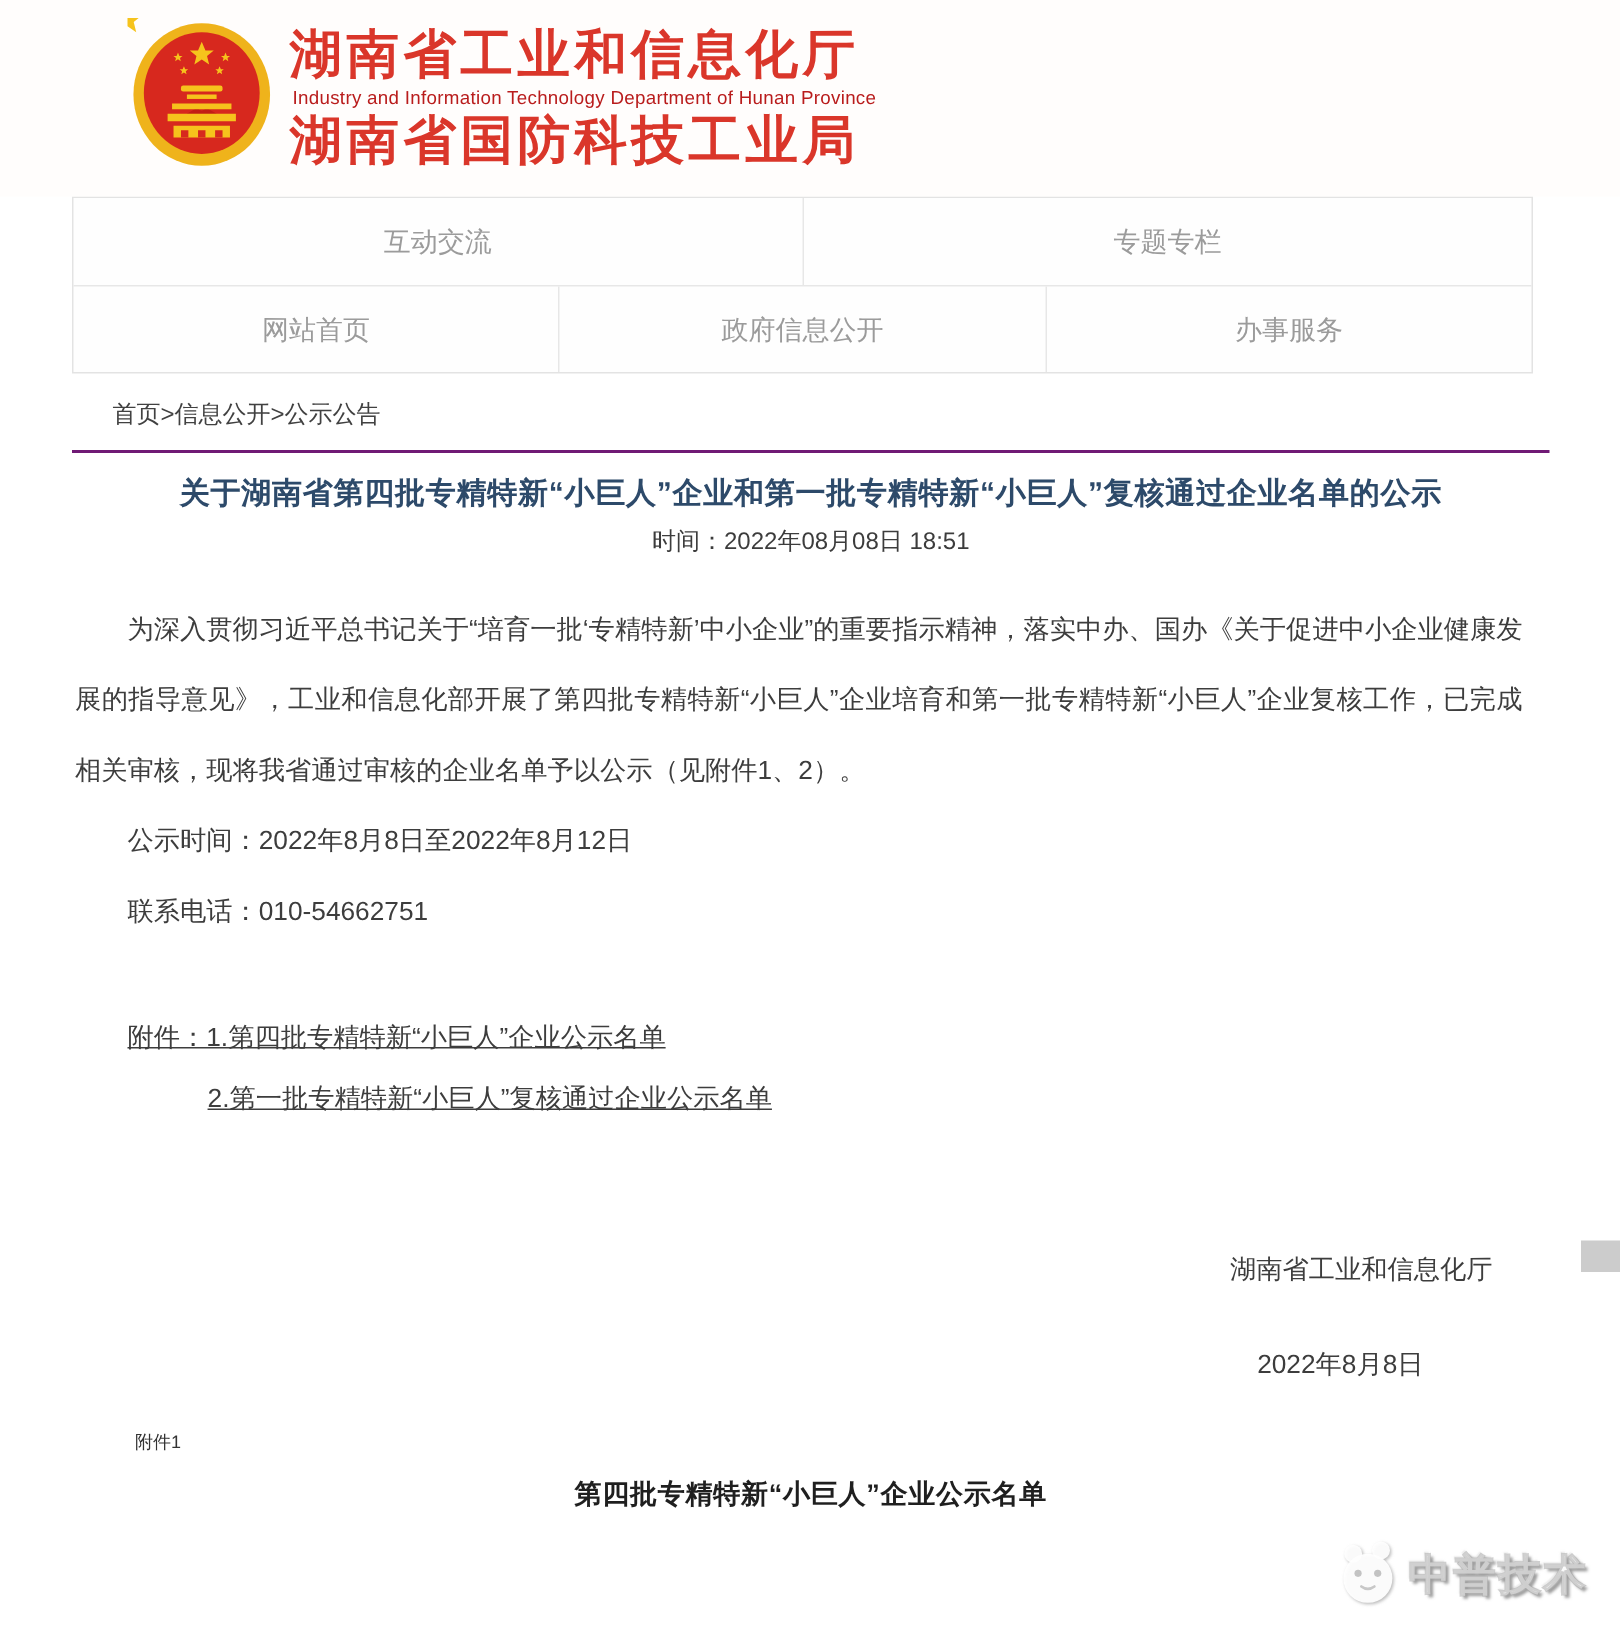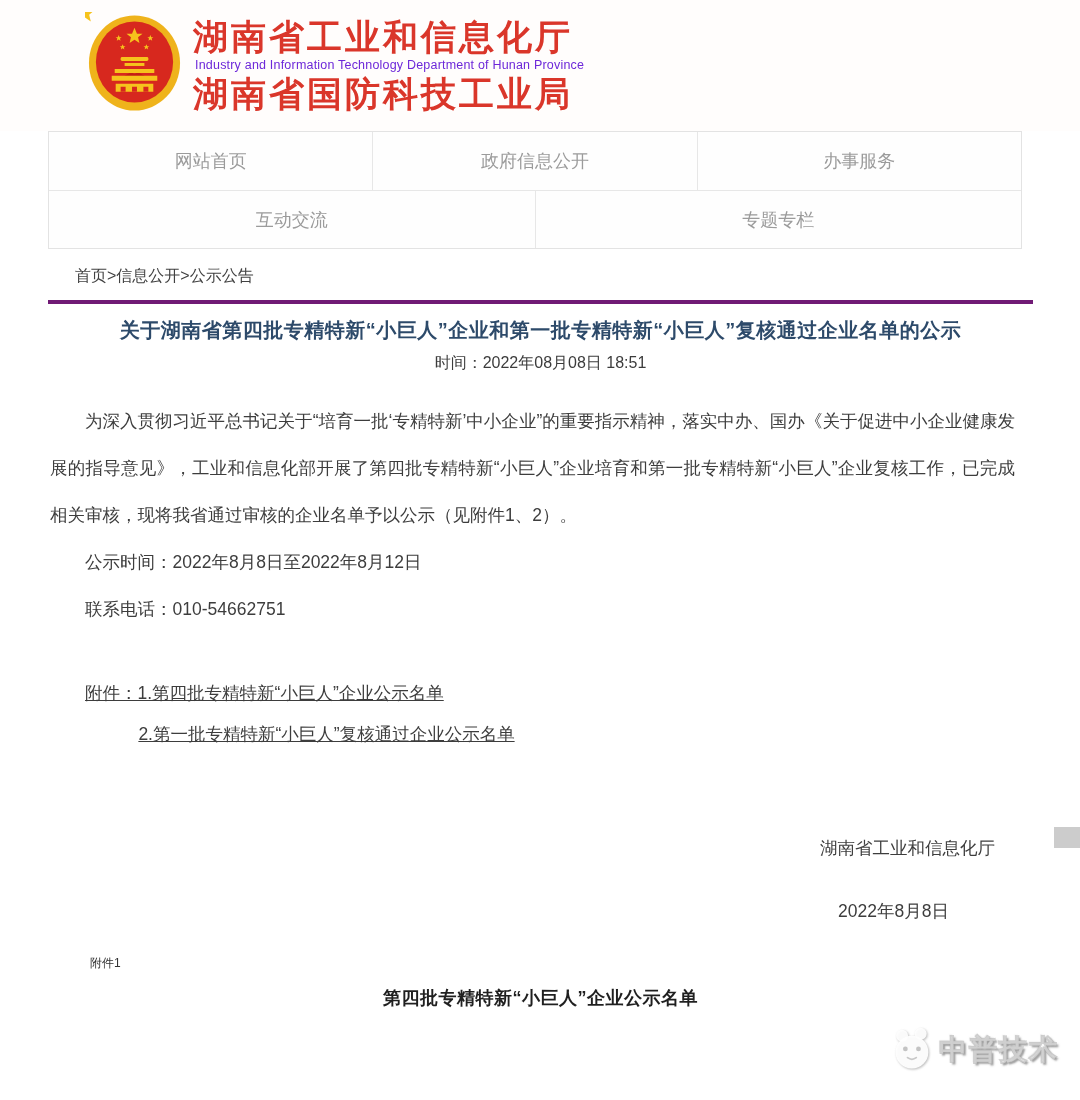--- a/index.html
+++ b/index.html
@@ -10,37 +10,37 @@
     position: relative; overflow: hidden;
     color: #3e3e3e;
   }
   .page { width: 1080px; height: 848px; position: relative; background: #fff; }
 
   
   .site-header { position: relative; height: 131px; background: #fffdfc; }
   .emblem { position: absolute; left: 85px; top: 12px; width: 99px; height: 102px; }
   .header-text { position: absolute; left: 193px; top: 17px; }
   .org-name { font-size: 35px; font-weight: 700; color: #da362a; letter-spacing: 3px; line-height: 1.12; }
-  .org-name-en { font-size: 12.5px; color: #6d28d9; letter-spacing: 0.2px; margin: 2px 0 2px 2px; }
+  .org-name-en { font-size: 12.5px; color: #b91c1c; letter-spacing: 0.2px; margin: 2px 0 2px 2px; }
 
   
   .main-nav { margin-left: 48px; width: 974px; border: 1px solid #e3e3e3; background: #fefefe; }
   .nav-row { display: flex; height: 58px; }
   .nav-row + .nav-row { border-top: 1px solid #e7e7e7; }
   .nav-cell {
     flex: 1; display: flex; align-items: center; justify-content: center;
     font-size: 18px; color: #9b9b9b; cursor: pointer;
   }
   .nav-cell + .nav-cell { border-left: 1px solid #e7e7e7; }
 
   
   .content { margin: 0 47px 0 48px; position: relative; }
   .breadcrumb {
     padding: 17px 0 13px 27px; font-size: 16px; color: #414141;
-    border-bottom: 4px solid #701a75;
+    border-bottom: 2px solid #701a75;
   }
   .article-title {
     margin-top: 13px; text-align: center;
     font-size: 20px; font-weight: 700; color: #2d4a6a; letter-spacing: 0.5px;
   }
   .article-time { margin-top: 9px; text-align: center; font-size: 16px; color: #3c3c3c; }
 
   .article-body {
     margin-top: 24px; padding: 0 18px 0 2px;
     font-size: 17.5px; line-height: 47px; color: #3d3d3d; text-align: justify;
@@ -101,27 +101,27 @@
     </svg>
     <div class="header-text">
       <div class="org-name">湖南省工业和信息化厅</div>
       <div class="org-name-en">Industry and Information Technology Department of Hunan Province</div>
       <div class="org-name">湖南省国防科技工业局</div>
     </div>
   </header>
 
   <nav class="main-nav">
     <div class="nav-row">
+      <div class="nav-cell">互动交流</div>
+      <div class="nav-cell">专题专栏</div>
+    </div>
+    <div class="nav-row">
       <div class="nav-cell">网站首页</div>
       <div class="nav-cell">政府信息公开</div>
       <div class="nav-cell">办事服务</div>
-    </div>
-    <div class="nav-row">
-      <div class="nav-cell">互动交流</div>
-      <div class="nav-cell">专题专栏</div>
     </div>
   </nav>
 
   <div class="content">
 
     <div class="breadcrumb">首页&gt;信息公开&gt;公示公告</div>
 
     <h1 class="article-title">关于湖南省第四批专精特新“小巨人”企业和第一批专精特新“小巨人”复核通过企业名单的公示</h1>
     <div class="article-time">时间：2022年08月08日 18:51</div>
 

